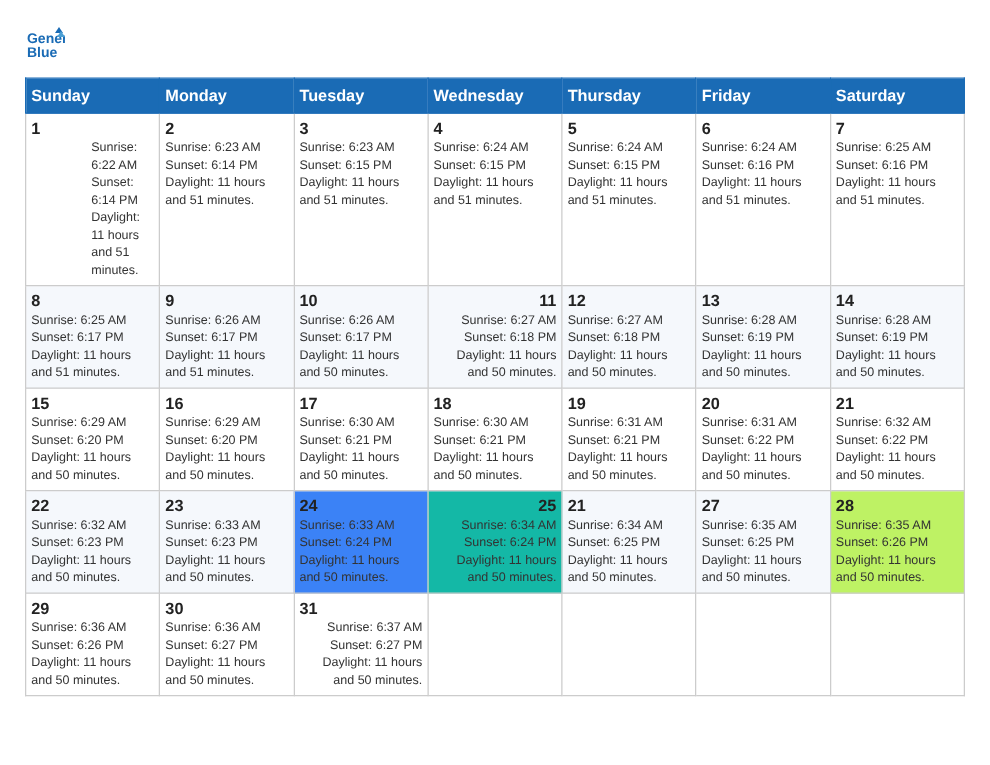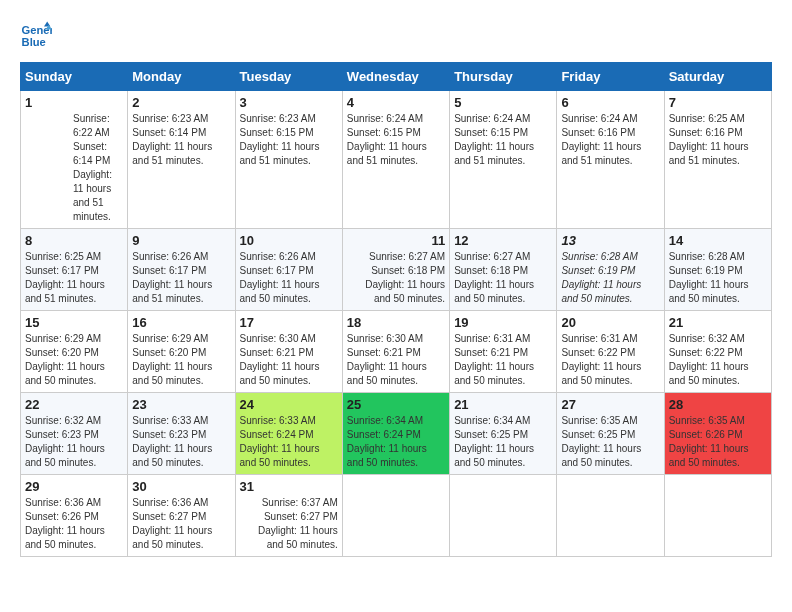--- a/index.html
+++ b/index.html
@@ -194,21 +194,21 @@
 Daylight: 11 hours
 and 50 minutes.</div>
         </td>
         <td style="background: rgb(245, 248, 252);">
           <span class="day-num">12</span>
           <div class="day-info" style="white-space: pre-line;">Sunrise: 6:27 AM
 Sunset: 6:18 PM
 Daylight: 11 hours
 and 50 minutes.</div>
         </td>
-        <td style="background: rgb(245, 248, 252); font-style: italic;">
+        <td style="background: rgb(245, 248, 252);">
           <span class="day-num">13</span>
           <div class="day-info" style="white-space: pre-line;">Sunrise: 6:28 AM
 Sunset: 6:19 PM
 Daylight: 11 hours
 and 50 minutes.</div>
         </td>
         <td style="background: rgb(245, 248, 252); margin-left: 40px;">
           <span class="day-num">14</span>
           <div class="day-info" style="white-space: pre-line;">Sunrise: 6:28 AM
 Sunset: 6:19 PM
@@ -275,49 +275,49 @@
 Daylight: 11 hours
 and 50 minutes.</div>
         </td>
         <td style="background: rgb(245, 248, 252); margin-top: 35px;">
           <span class="day-num">23</span>
           <div class="day-info" style="white-space: pre-line;">Sunrise: 6:33 AM
 Sunset: 6:23 PM
 Daylight: 11 hours
 and 50 minutes.</div>
         </td>
-        <td style="background: #bef264;">
+        <td style="background: #3b82f6;">
           <span class="day-num">24</span>
           <div class="day-info" style="white-space: pre-line;">Sunrise: 6:33 AM
 Sunset: 6:24 PM
 Daylight: 11 hours
 and 50 minutes.</div>
         </td>
-        <td style="background: #22c55e;">
+        <td style="background: #14b8a6; text-align: right;">
           <span class="day-num">25</span>
           <div class="day-info" style="white-space: pre-line;">Sunrise: 6:34 AM
 Sunset: 6:24 PM
 Daylight: 11 hours
 and 50 minutes.</div>
         </td>
         <td style="background: rgb(245, 248, 252);">
           <span class="day-num">21</span>
           <div class="day-info" style="white-space: pre-line;">Sunrise: 6:34 AM
 Sunset: 6:25 PM
 Daylight: 11 hours
 and 50 minutes.</div>
         </td>
         <td style="background: rgb(245, 248, 252); margin-top: 44px;">
           <span class="day-num">27</span>
           <div class="day-info" style="white-space: pre-line;">Sunrise: 6:35 AM
 Sunset: 6:25 PM
 Daylight: 11 hours
 and 50 minutes.</div>
         </td>
-        <td style="background: #ef4444;">
+        <td style="background: #bef264;">
           <span class="day-num">28</span>
           <div class="day-info" style="white-space: pre-line;">Sunrise: 6:35 AM
 Sunset: 6:26 PM
 Daylight: 11 hours
 and 50 minutes.</div>
         </td>
       </tr>
       <tr>
         <td>
           <span class="day-num">29</span>

